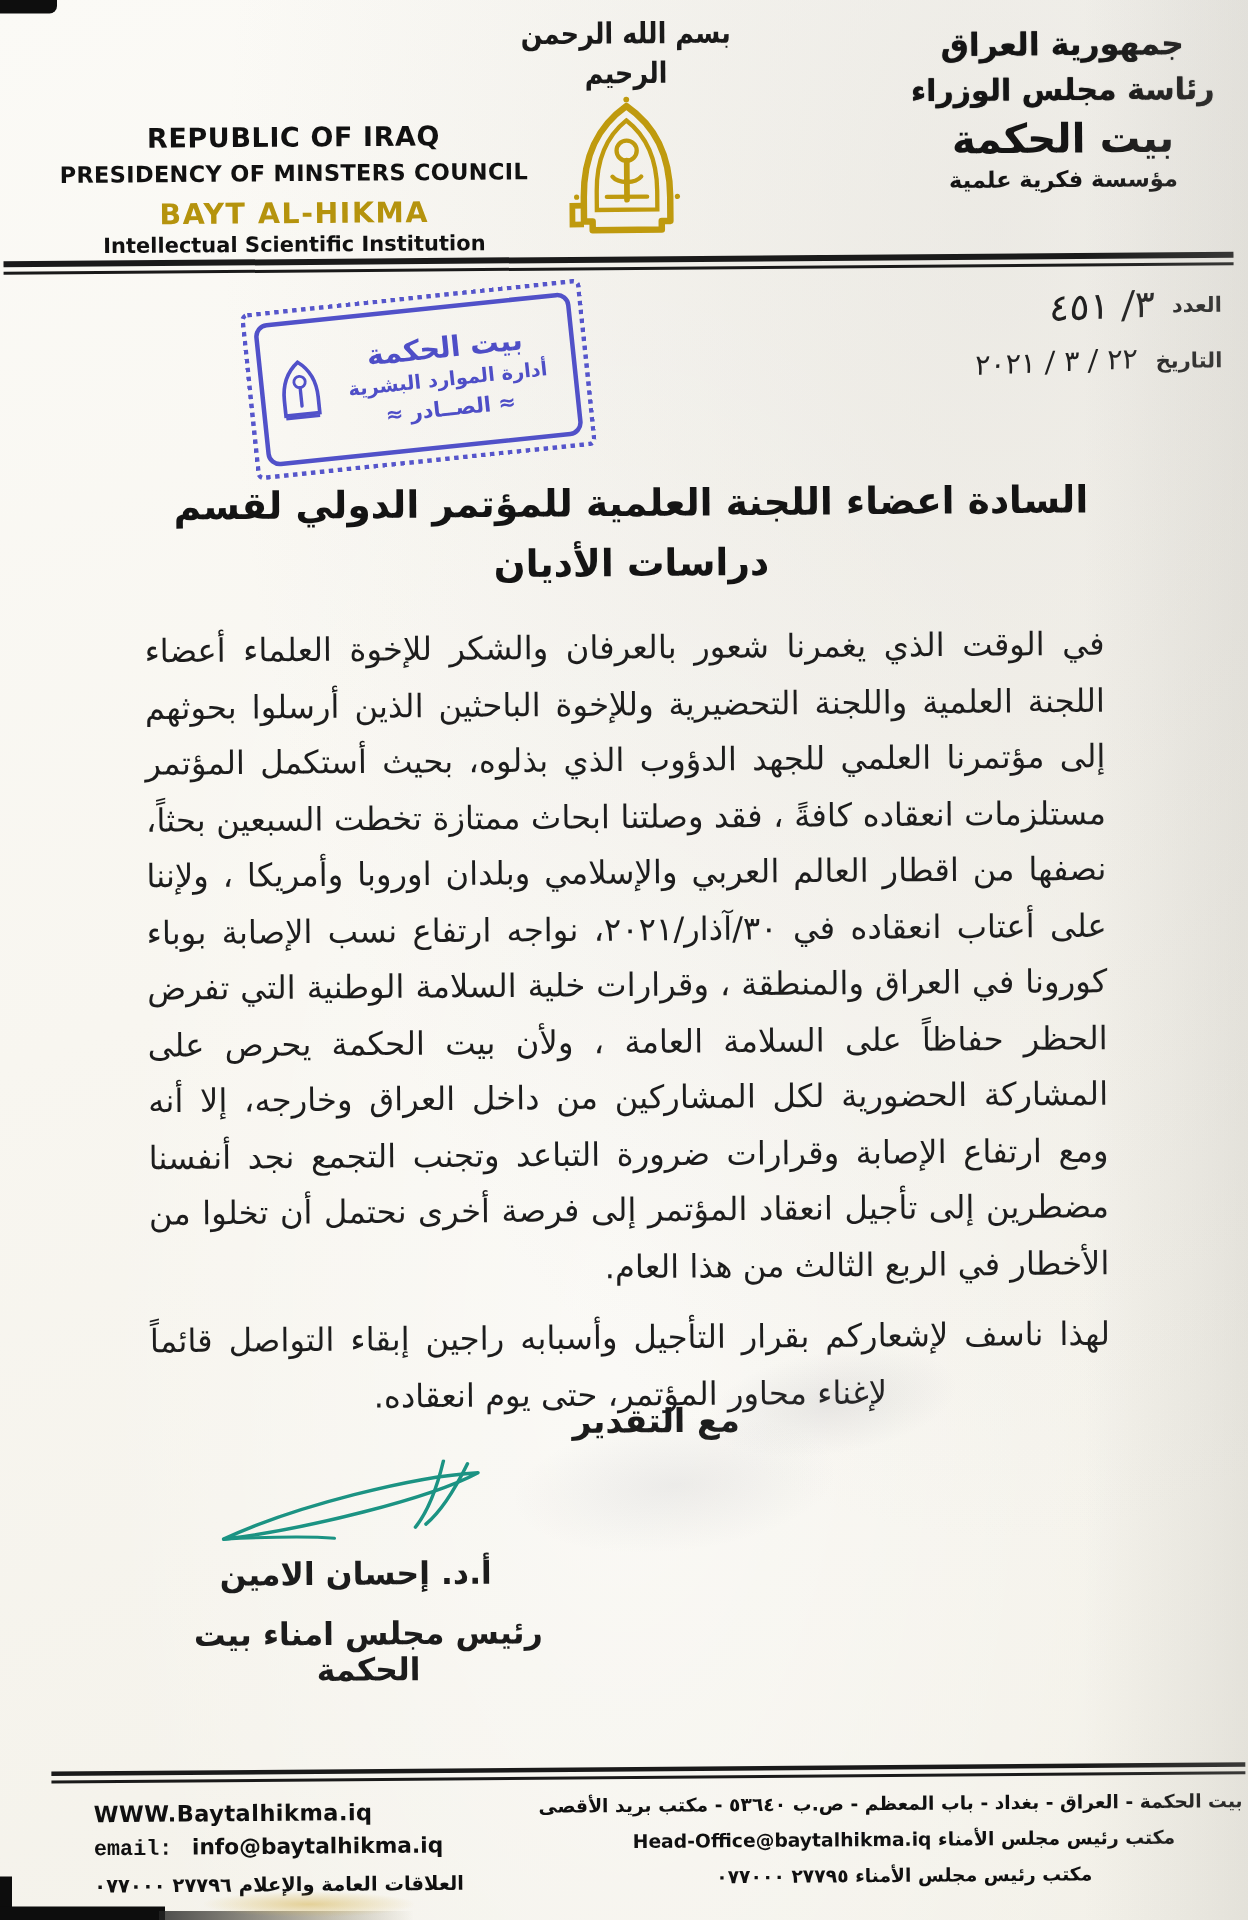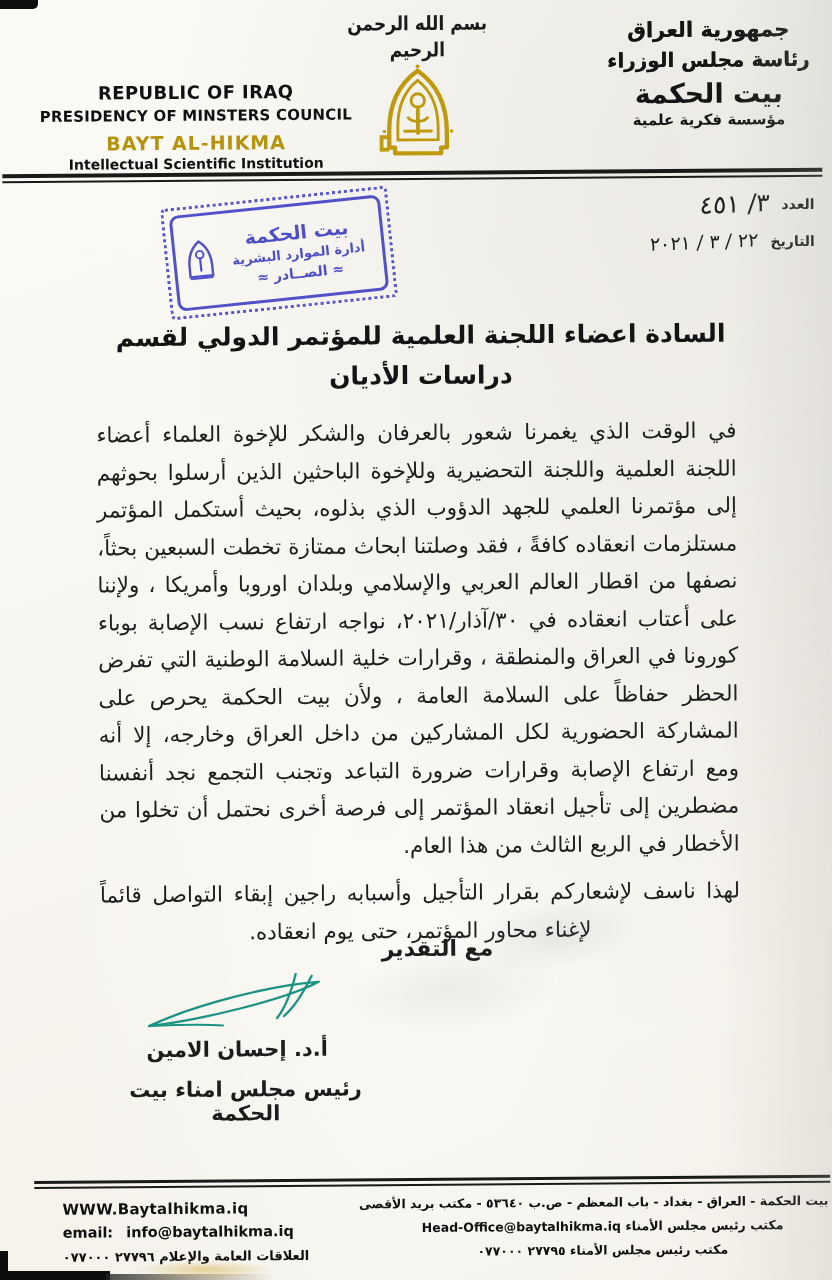--- a/index.html
+++ b/index.html
@@ -73,21 +73,21 @@
   .sig-mark  { position: absolute; left: 142px; top: 972px; }
   .sig-name  { position: absolute; left: 118px; top: 1036px; width: 232px; text-align: center;
                direction: rtl; font-size: 21px; font-weight: 800; }
   .sig-title { position: absolute; left: 100px; top: 1076px; width: 284px; text-align: center;
                direction: rtl; font-size: 21px; font-weight: 800; }
 
   
   .f-left { position: absolute; left: 58px; top: 1198px; width: 340px; color:#101010; }
   .f-web   { font-size: 15px; font-weight: 800; letter-spacing: .3px; }
   .f-email { font-size: 14.5px; font-weight: 800; margin-top: 6px; }
-  .f-email .lbl { margin-right: 8px; }
+  .f-email .lbl { margin-right: 8px; font-family: Liberation Mono, monospace; }
   .f-pr    { font-size: 13px; font-weight: 800; margin-top: 9px; direction: rtl; text-align: left; }
   .f-right { position: absolute; right: 8px; top: 1192px; width: 452px; direction: rtl;
              font-size: 12.5px; font-weight: 800; line-height: 1.9; color:#101010; }
   .f-right .addr  { text-align: right; white-space: nowrap; }
   .f-right .line2, .f-right .line3 { text-align: center; }
 
   
   .art-tl      { position: absolute; left: 0; top: 0; width: 38px; height: 9px; background: #0e0e0e; border-radius: 0 0 5px 0; }
   .art-left    { position: absolute; left: 0; top: 1251px; width: 8px; height: 29px; background: #0d0d0d; }
   .art-bottom  { position: absolute; left: 0; bottom: 0; width: 110px; height: 9px; background: #0d0d0d; }

